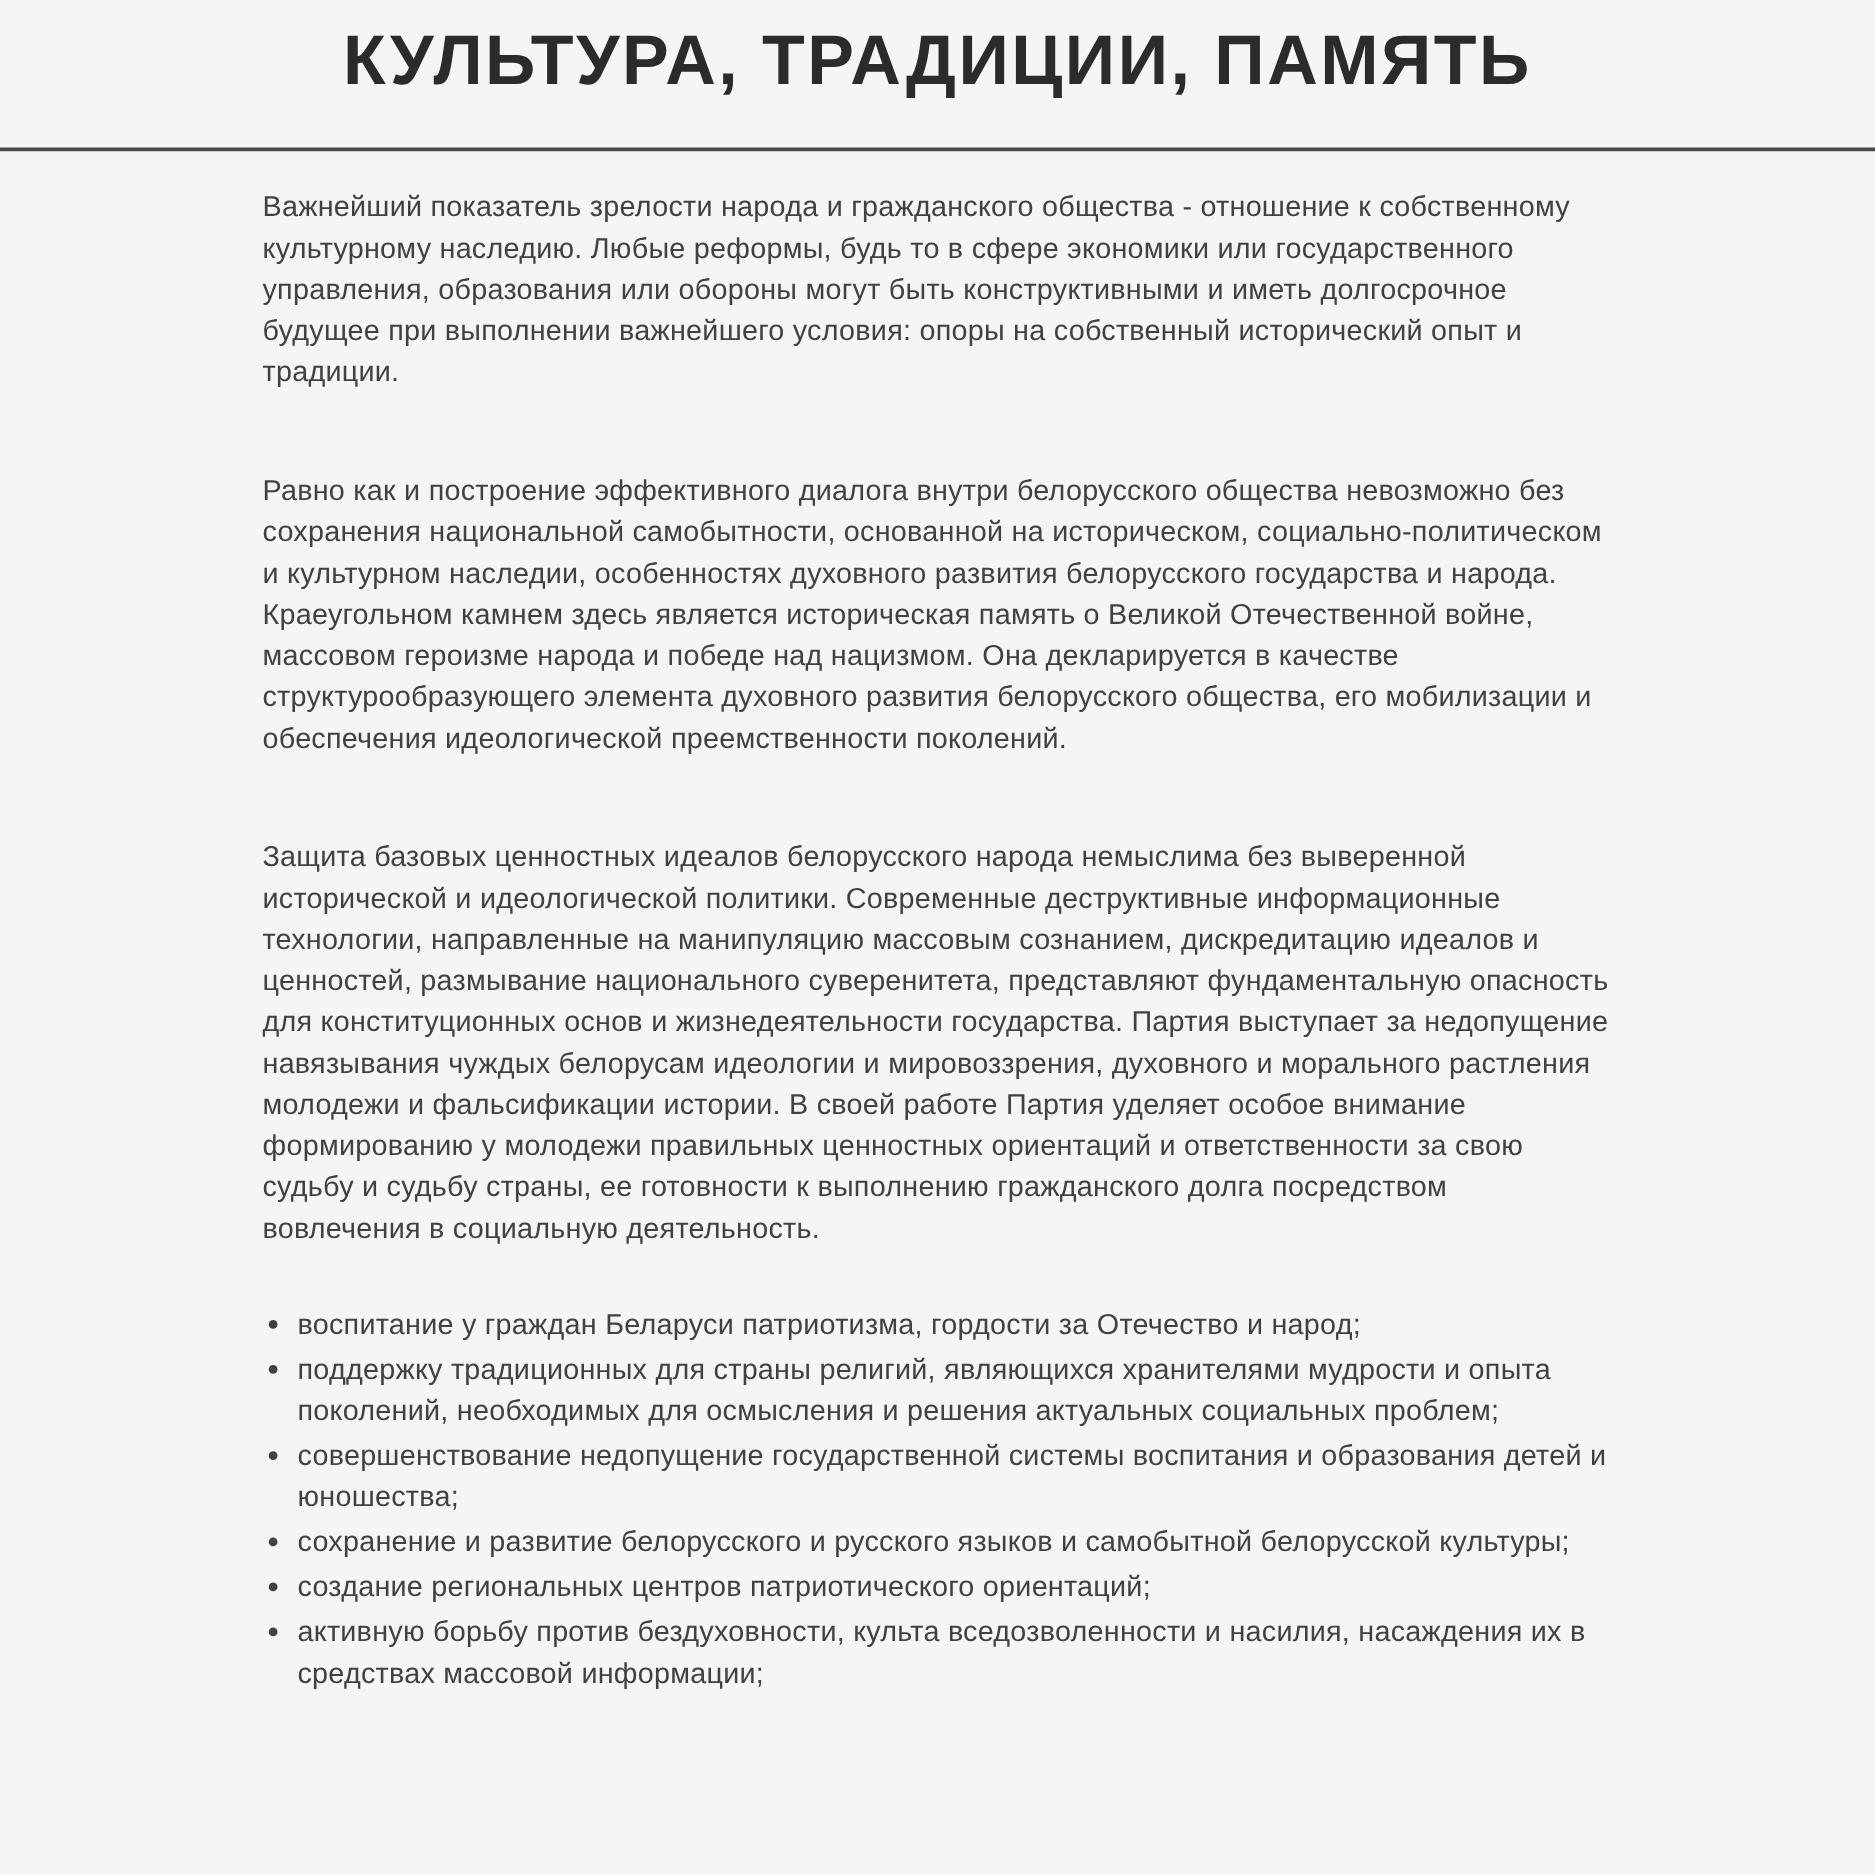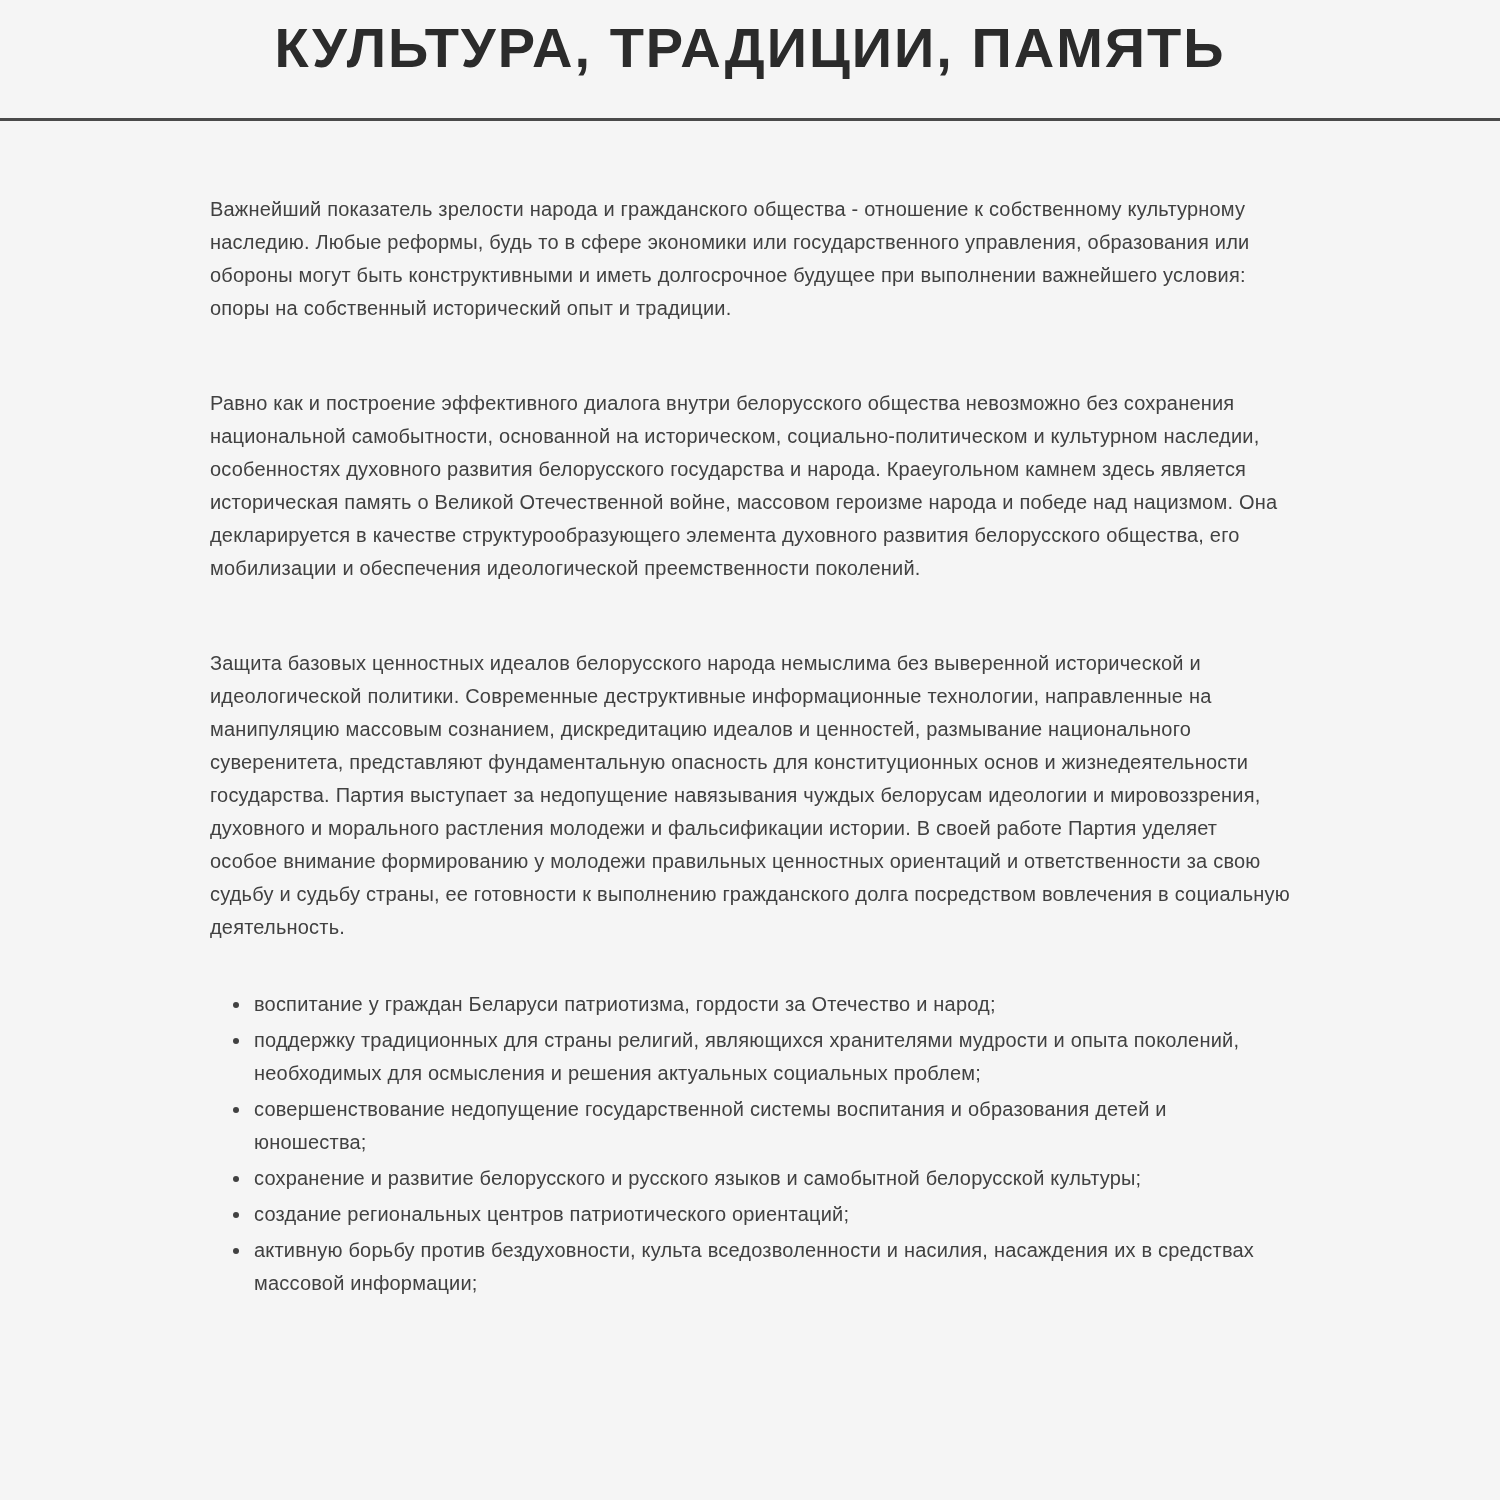--- a/index.html
+++ b/index.html
@@ -36,37 +36,37 @@
   .header-divider {
     height: 3px;
     width: 100%;
     background: var(--divider);
     border: none;
     margin: 0;
   }
   .content {
     width: 1080px;
     margin: 0 auto;
-    padding-top: 72px;
+    padding-top: 28px;
     color: var(--text);
-    font-size: 20px;
+    font-size: 23px;
     line-height: 33px;
     letter-spacing: 0.2px;
   }
   .para {
     margin: 0 0 62px 0;
   }
   .para-tight {
     margin-bottom: 44px;
   }
   .list-intro {
     margin: 0 0 2px 0;
   }
   .bullet-list {
-    margin: 16px;
+    margin: 0;
     padding: 0 0 0 26px;
     list-style: disc outside;
   }
   .bullet-list li {
     margin: 0 0 3px 0;
     padding-left: 2px;
   }
 </style>
 </head>
 <body>

